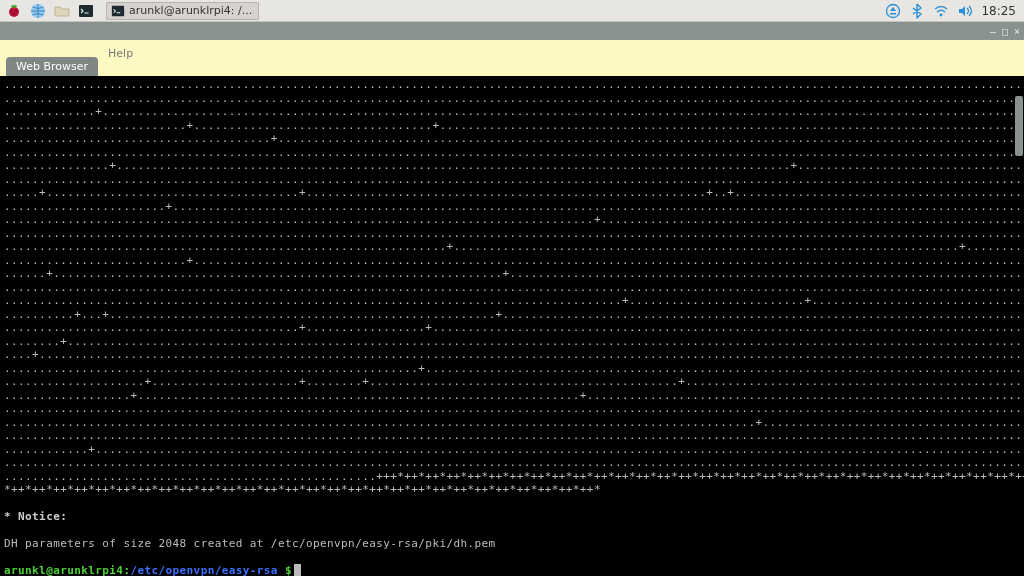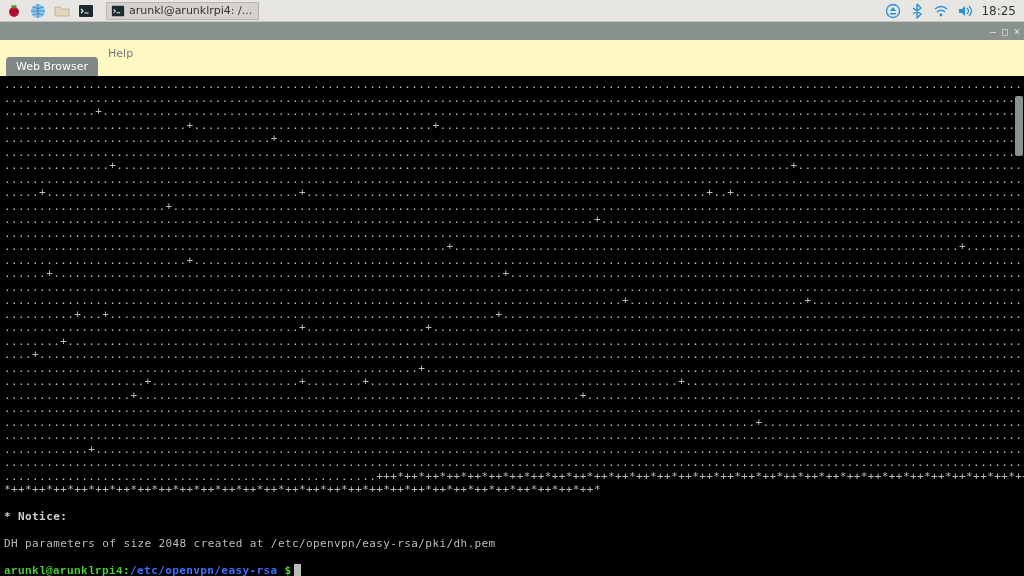--- a/index.html
+++ b/index.html
@@ -109,21 +109,21 @@
     color: #bbb;
     font-family: "DejaVu Sans Mono", "Liberation Mono", monospace;
     font-size: 11px;
     line-height: 13.5px;
     white-space: pre;
     padding: 2px 4px;
     overflow: hidden;
     letter-spacing: 0.4px;
   }
   .term .notice { color: #ccc; font-weight: bold; }
-  .prompt .user { color: #4cd137; font-weight: bold; font-family: Liberation Mono, monospace; }
+  .prompt .user { color: #4cd137; font-weight: bold; }
   .prompt .colon { color: #4cd137; font-weight: bold; }
   .prompt .path { color: #3d6eff; font-weight: bold; }
   .prompt .dollar { color: #4cd137; font-weight: bold; }
   .cursor {
     display: inline-block;
     width: 7px; height: 12px;
     background: #bbb;
     vertical-align: -2px;
     margin-left: 2px;
   }

